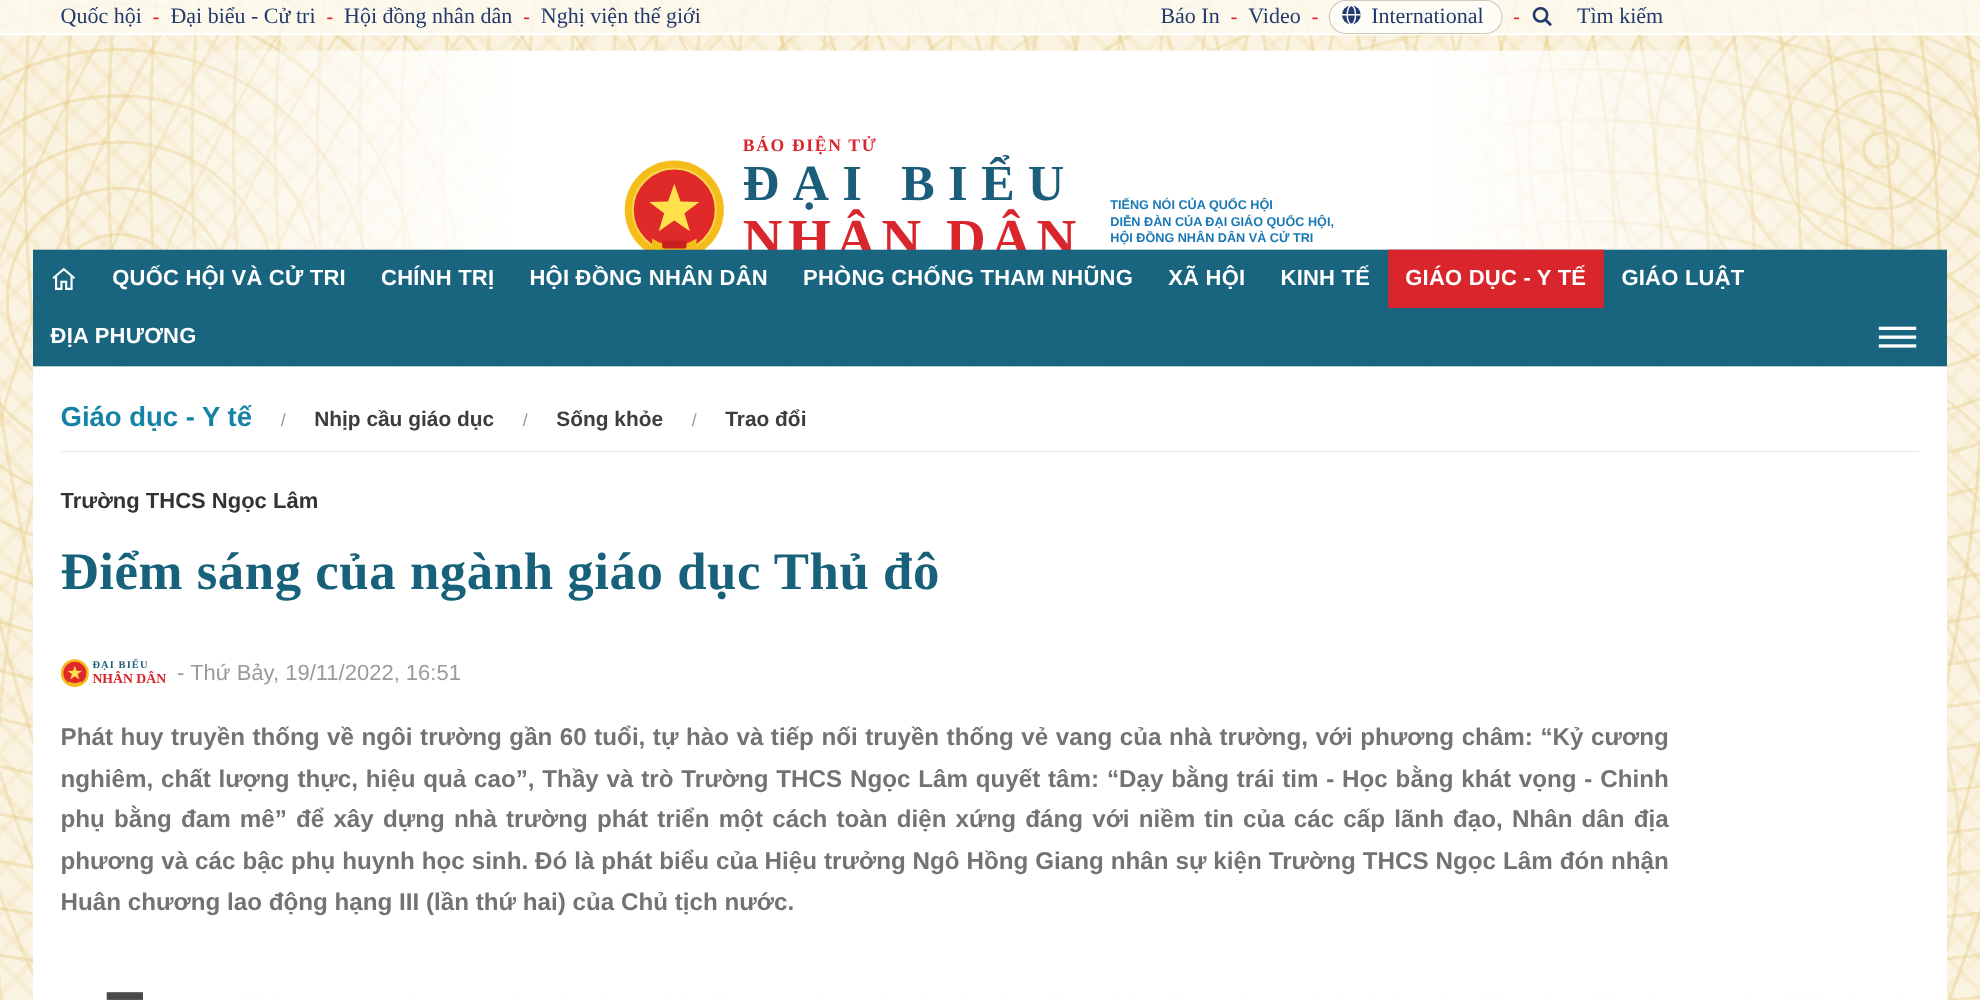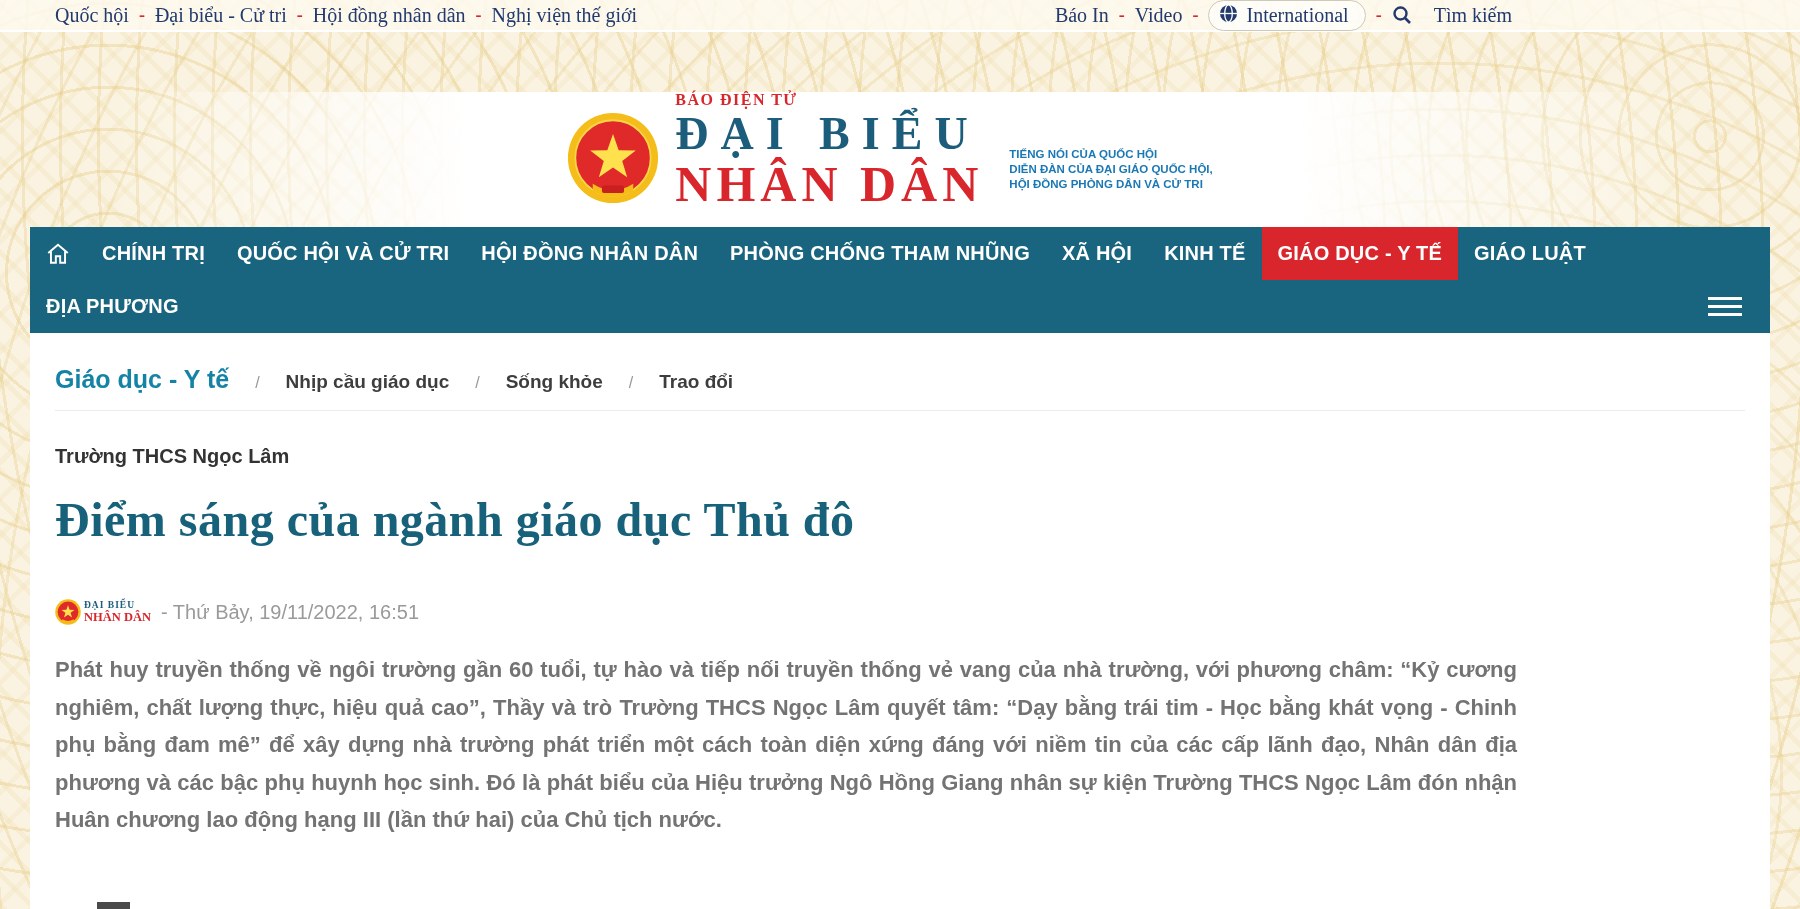--- a/index.html
+++ b/index.html
@@ -38,21 +38,21 @@
     border:1px solid #cfc9b8; border-radius:16px;
     background:rgba(255,255,255,.6);
     padding:3px 16px 3px 10px; cursor:pointer;
   }
   .search-box { display:flex; align-items:center; gap:22px; cursor:pointer; }
 
   
   .masthead {
     position:absolute; top:46px; left:0; right:0; height:196px; z-index:2;
     background:linear-gradient(90deg, rgba(255,255,255,0) 6%, #ffffff 26%, #ffffff 72%, rgba(255,255,255,0) 94%);
-    display:flex; align-items:flex-start; justify-content:center;margin-top:46px;
+    display:flex; align-items:flex-end; justify-content:center;
   }
   .logo-cluster { display:flex; align-items:center; transform:translateX(-10px); }
   .emblem { width:92px; height:92px; margin-top:14px; }
   .logo-text { margin-left:16px; display:flex; flex-direction:column; line-height:1; }
   .logo-small { color:#d8262c; font-weight:bold; font-size:16px; letter-spacing:1.5px; margin-bottom:3px; font-family:"Liberation Serif", serif;}
   .logo-line1 { font-family:"Liberation Serif", serif; font-weight:bold; font-size:46px; color:#1d5d7c; letter-spacing:12px; }
   .logo-line2 { font-family:"Liberation Serif", serif; font-weight:bold; font-size:50px; color:#d8262c; letter-spacing:5px; margin-top:2px; }
   .slogan { margin-left:26px; margin-top:38px; color:#1a78b4; font-weight:bold; font-size:11.5px; line-height:15px; }
 
   
@@ -153,35 +153,35 @@
       <rect x="38" y="80" width="24" height="8" rx="2" fill="#c8201f"></rect>
     </svg>
     <div class="logo-text">
       <span class="logo-small">BÁO ĐIỆN TỬ</span>
       <span class="logo-line1">ĐẠI BIỂU</span>
       <span class="logo-line2">NHÂN DÂN</span>
     </div>
     <div class="slogan">
       <div>TIẾNG NÓI CỦA QUỐC HỘI</div>
       <div>DIỄN ĐÀN CỦA ĐẠI GIÁO QUỐC HỘI,</div>
-      <div>HỘI ĐỒNG PHÒNG DÂN VÀ CỬ TRI</div>
+      <div>HỘI ĐỒNG NHÂN DÂN VÀ CỬ TRI</div>
     </div>
   </div>
 </div>
 
 <div class="nav">
   <div class="nav-row">
     <div class="nav-home">
       <svg width="26" height="26" viewBox="0 0 24 24" fill="none" stroke="#fff" stroke-width="1.8">
           <path d="M3 11 L12 3.5 L21 11"></path>
           <path d="M5.5 9.5 V20 H10 V14 H14 V20 H18.5 V9.5"></path>
         </svg>
     </div>
+    <div class="nav-item">QUỐC HỘI VÀ CỬ TRI</div>
     <div class="nav-item">CHÍNH TRỊ</div>
-    <div class="nav-item">QUỐC HỘI VÀ CỬ TRI</div>
     <div class="nav-item">HỘI ĐỒNG NHÂN DÂN</div>
     <div class="nav-item">PHÒNG CHỐNG THAM NHŨNG</div>
     <div class="nav-item">XÃ HỘI</div>
     <div class="nav-item">KINH TẾ</div>
     <div class="nav-item active">GIÁO DỤC - Y TẾ</div>
     <div class="nav-item">GIÁO LUẬT</div>
   </div>
   <div class="nav-row2">
     <div class="nav-item">ĐỊA PHƯƠNG</div>
     <div class="burger">

